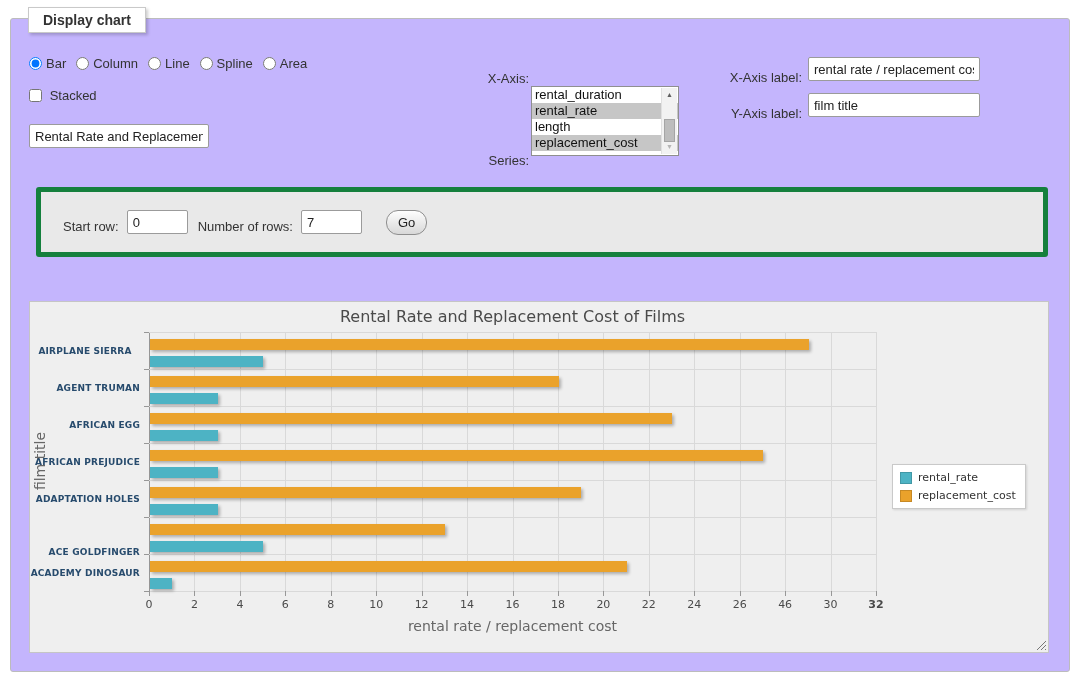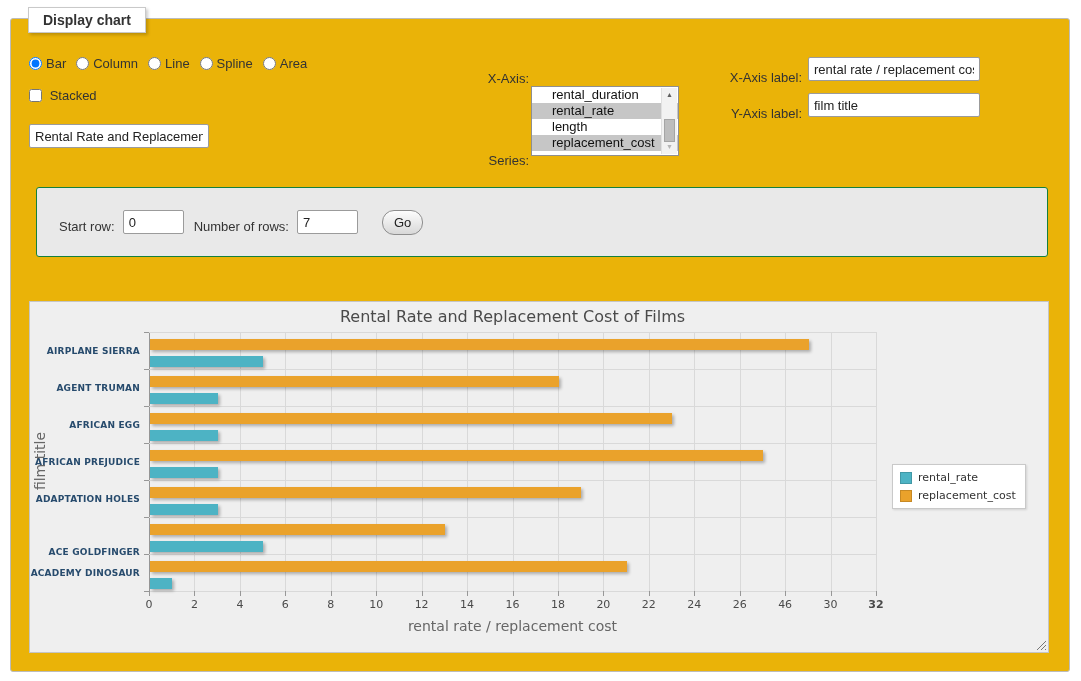--- a/index.html
+++ b/index.html
@@ -4,21 +4,21 @@
 <style>
   * { box-sizing: border-box; }
   html,body { margin:0; padding:0; }
   body {
     width:1081px; height:681px; position:relative; background:#ffffff;
     font-family:"Liberation Sans", sans-serif; font-size:13px; color:#333;
     overflow:hidden;
   }
   .container {
     position:absolute; left:10px; top:18px; width:1060px; height:654px;
-    background:#eab308; border:1px solid #bcbcbc; border-radius:3px;
+    background:#c4b5fd; border:1px solid #bcbcbc; border-radius:3px;
   }
   .legend-box {
     position:absolute; left:17px; top:-12px; background:#ffffff;
     border:1px solid #c9c9c9; padding:4px 14px; font-weight:bold;
     font-size:14px; color:#333; box-shadow:2px 2px 3px rgba(0,0,0,0.2);
   }
   .abs { position:absolute; }
   label.opt { margin-right:10px; white-space:nowrap; }
   label.opt input { vertical-align:-2px; margin:0 4px 0 0; }
   .ctl-label { color:#333; white-space:nowrap;margin-top:8px; }
@@ -33,42 +33,42 @@
     background:#fff; border:1px solid #8f8f8f; border-radius:2px;
     display:flex; align-items:center; padding:0 6px; cursor:default;
   }
   .fselect .sel-text { flex:1; color:#111; }
   .fselect .arrow { font-size:8px; color:#333; }
   
   .listbox {
     background:#fff; border:1px solid #8f8f8f; overflow:hidden; position:absolute;
   }
   .listbox .opt-row {
-    height:16px; line-height:16px; padding-left:20px; padding-right:18px;
+    height:16px; line-height:16px; padding-left:3px; padding-right:18px;
     white-space:nowrap; color:#111;
   }
   .listbox .opt-row.selected { background:#c6c6c6; }
   .scrollbar {
     position:absolute; top:1px; right:1px; bottom:1px; width:16px;
     background:#f2f2f2; border-left:1px solid #e0e0e0;
   }
   .scrollbar .sb-btn {
     position:absolute; left:0; width:100%; height:14px; font-size:7px;
     text-align:center; line-height:14px; color:#606060;
   }
   .scrollbar .sb-up { top:0; }
   .scrollbar .sb-down { bottom:0; color:#b5b5b5; }
   .scrollbar .sb-thumb {
     position:absolute; left:2px; width:11px; top:31px; height:23px;
     background:#bdbdbd; border:1px solid #a5a5a5;
   }
   
   .rows-panel {
     position:absolute; left:25px; top:168px; width:1012px; height:70px;
-    background:#e9e9e9; border:1px solid #15803d; border-radius:3px;
+    background:#e9e9e9; border:5px solid #15803d; border-radius:3px;
     display:flex; align-items:center; padding-left:22px;
   }
   .rows-panel input[type="text"] { width:61px; margin:0 10px 0 8px; }
   .go-btn {
     font-family:"Liberation Sans", sans-serif; font-size:13px; color:#222;
     border:1px solid #8e8e8e; border-radius:12px; height:25px; padding:0 11px;
     background:linear-gradient(#fdfdfd,#d8d8d8); margin-left:14px; cursor:pointer;
   }
   
   .chart-box {
@@ -203,21 +203,21 @@
         <div class="bar" title="ACADEMY DINOSAUR: 0.99" style="left: 1px; top: 245.5px; width: 22.4916px; background: rgb(77, 179, 196);"></div>
         <div class="bar" title="AIRPLANE SIERRA: 28.99" style="left: 1px; top: 7px; width: 658.617px; background: rgb(234, 162, 43);"></div>
         <div class="bar" title="AGENT TRUMAN: 17.99" style="left: 1px; top: 44px; width: 408.71px; background: rgb(234, 162, 43);"></div>
         <div class="bar" title="AFRICAN EGG: 22.99" style="left: 1px; top: 81px; width: 522.304px; background: rgb(234, 162, 43);"></div>
         <div class="bar" title="AFFAIR PREJUDICE: 26.99" style="left: 1px; top: 118px; width: 613.179px; background: rgb(234, 162, 43);"></div>
         <div class="bar" title="ADAPTATION HOLES: 18.99" style="left: 1px; top: 155px; width: 431.429px; background: rgb(234, 162, 43);"></div>
         <div class="bar" title="ACE GOLDFINGER: 12.99" style="left: 1px; top: 192px; width: 295.117px; background: rgb(234, 162, 43);"></div>
         <div class="bar" title="ACADEMY DINOSAUR: 20.99" style="left: 1px; top: 229px; width: 476.867px; background: rgb(234, 162, 43);"></div>
       </div>
     <div id="cat-labels">
-        <div class="cat-label" style="top: 43.5px;">AIRPLANE SIERRA</div>
+        <div class="cat-label" style="top: 43.5px; text-align: center;">AIRPLANE SIERRA</div>
         <div class="cat-label" style="top: 80.5px;">AGENT TRUMAN</div>
         <div class="cat-label" style="top: 117.5px;">AFRICAN EGG</div>
         <div class="cat-label" style="top: 154.5px;">AFRICAN PREJUDICE</div>
         <div class="cat-label" style="top: 191.5px;">ADAPTATION HOLES</div>
         <div class="cat-label" style="top: 245px;">ACE GOLDFINGER</div>
         <div class="cat-label" style="top: 265.5px;">ACADEMY DINOSAUR</div>
       </div>
     <div id="xtick-labels">
         <div class="xtick-label" style="left: 103px; top: 296px;">0</div>
         <div class="xtick-label" style="left: 148.438px; top: 296px;">2</div>

